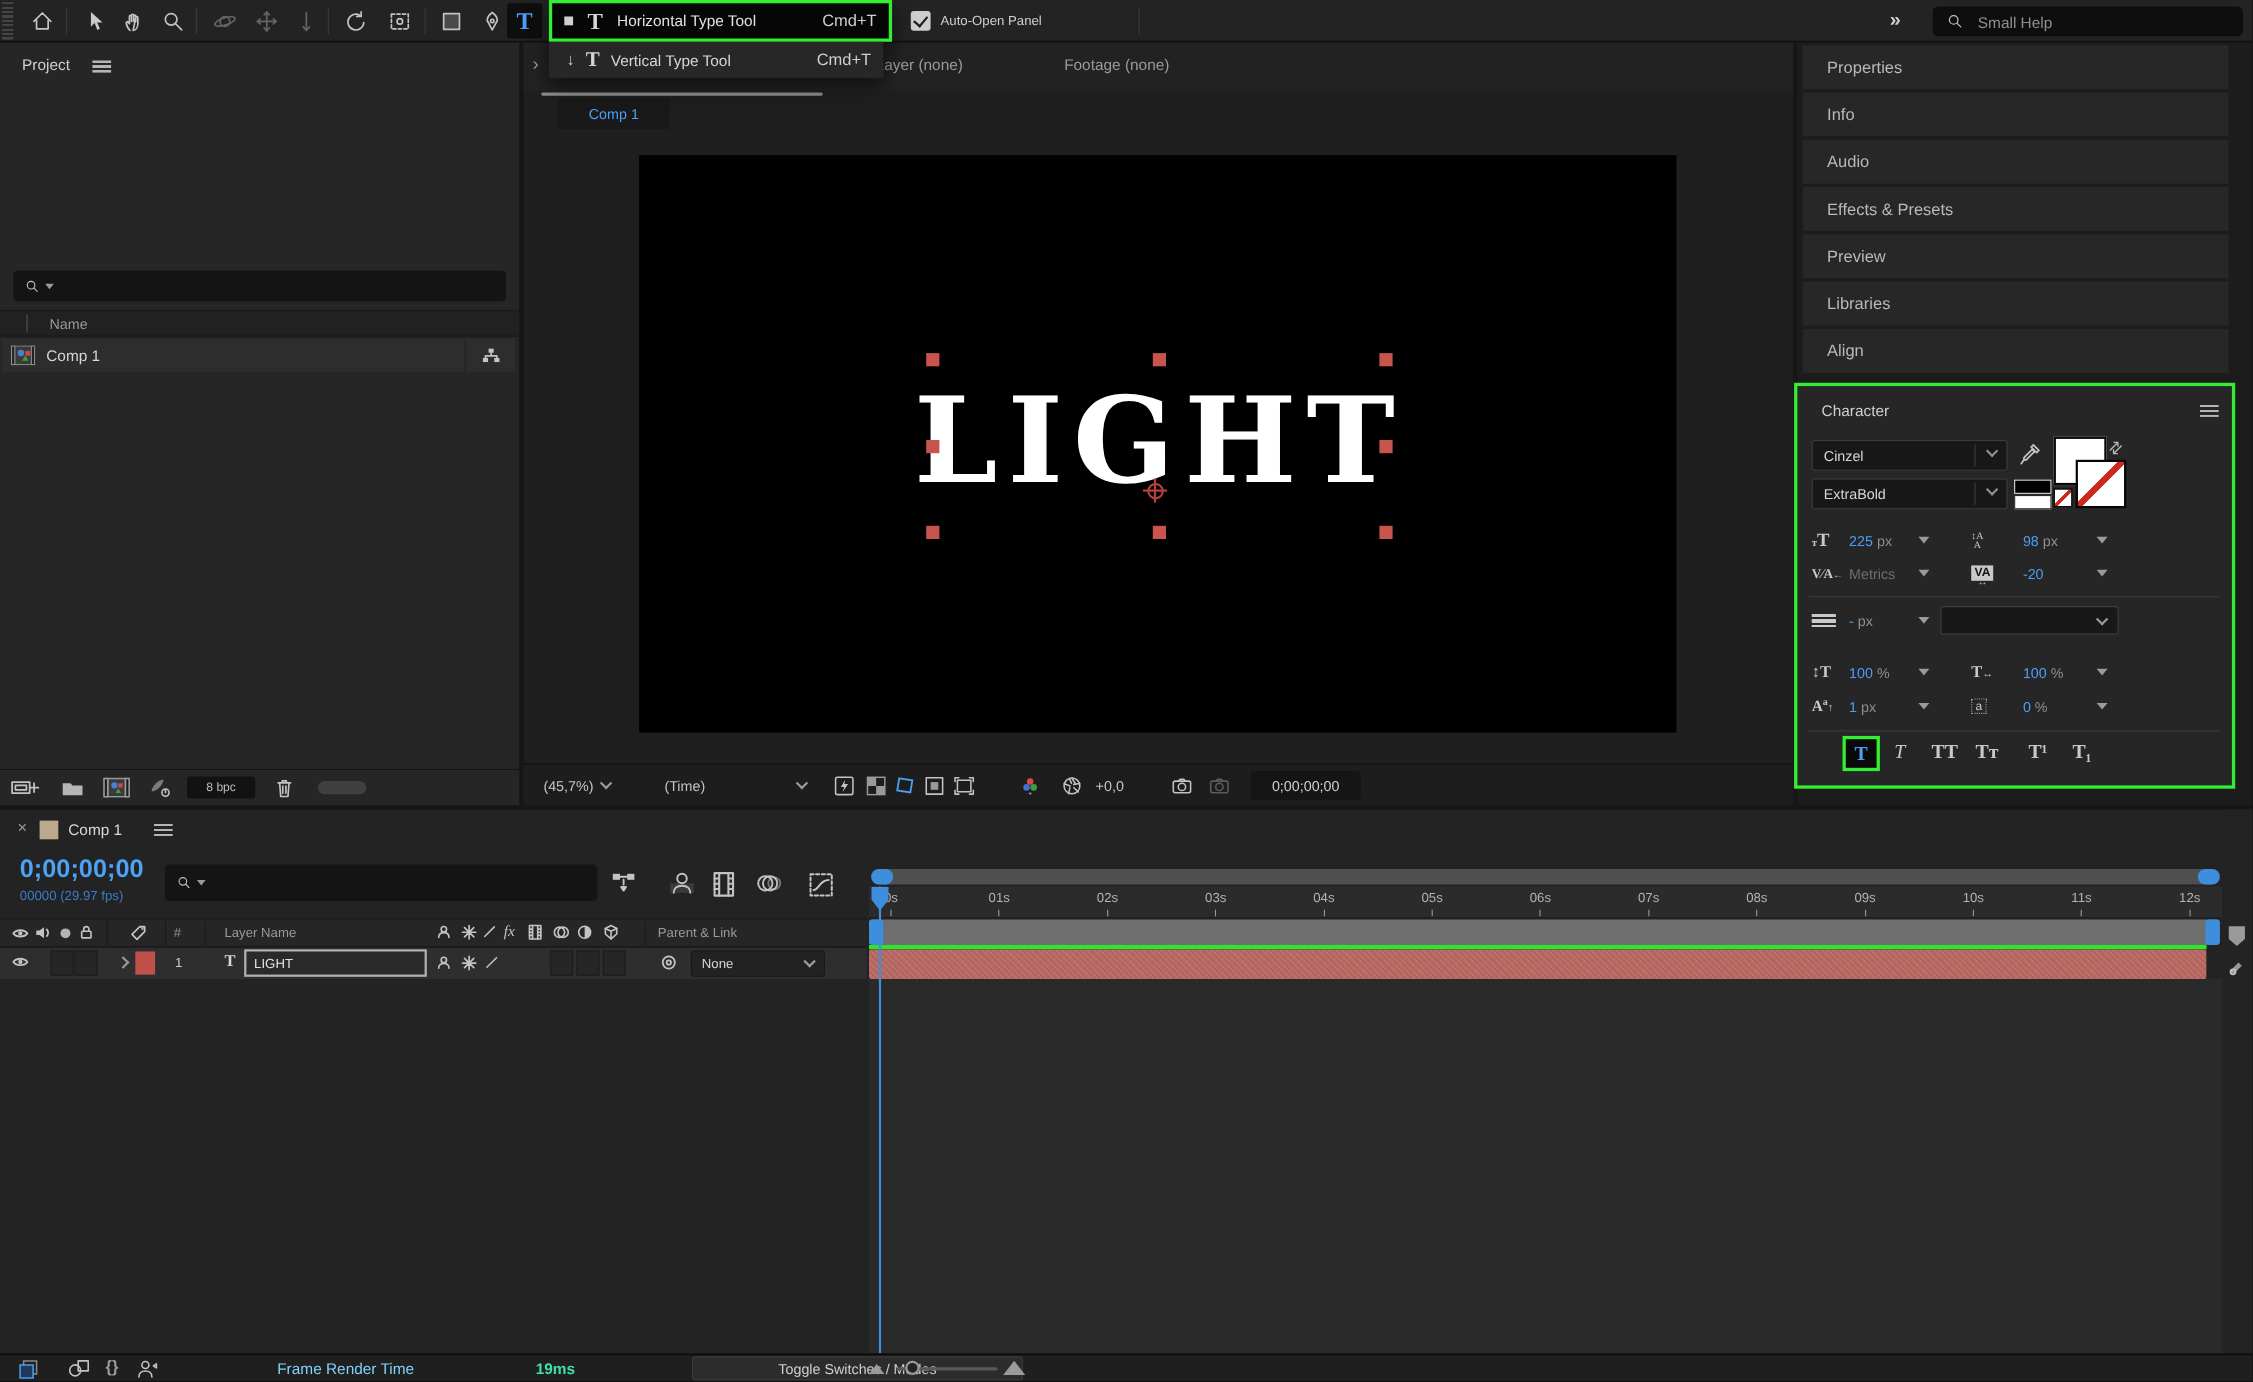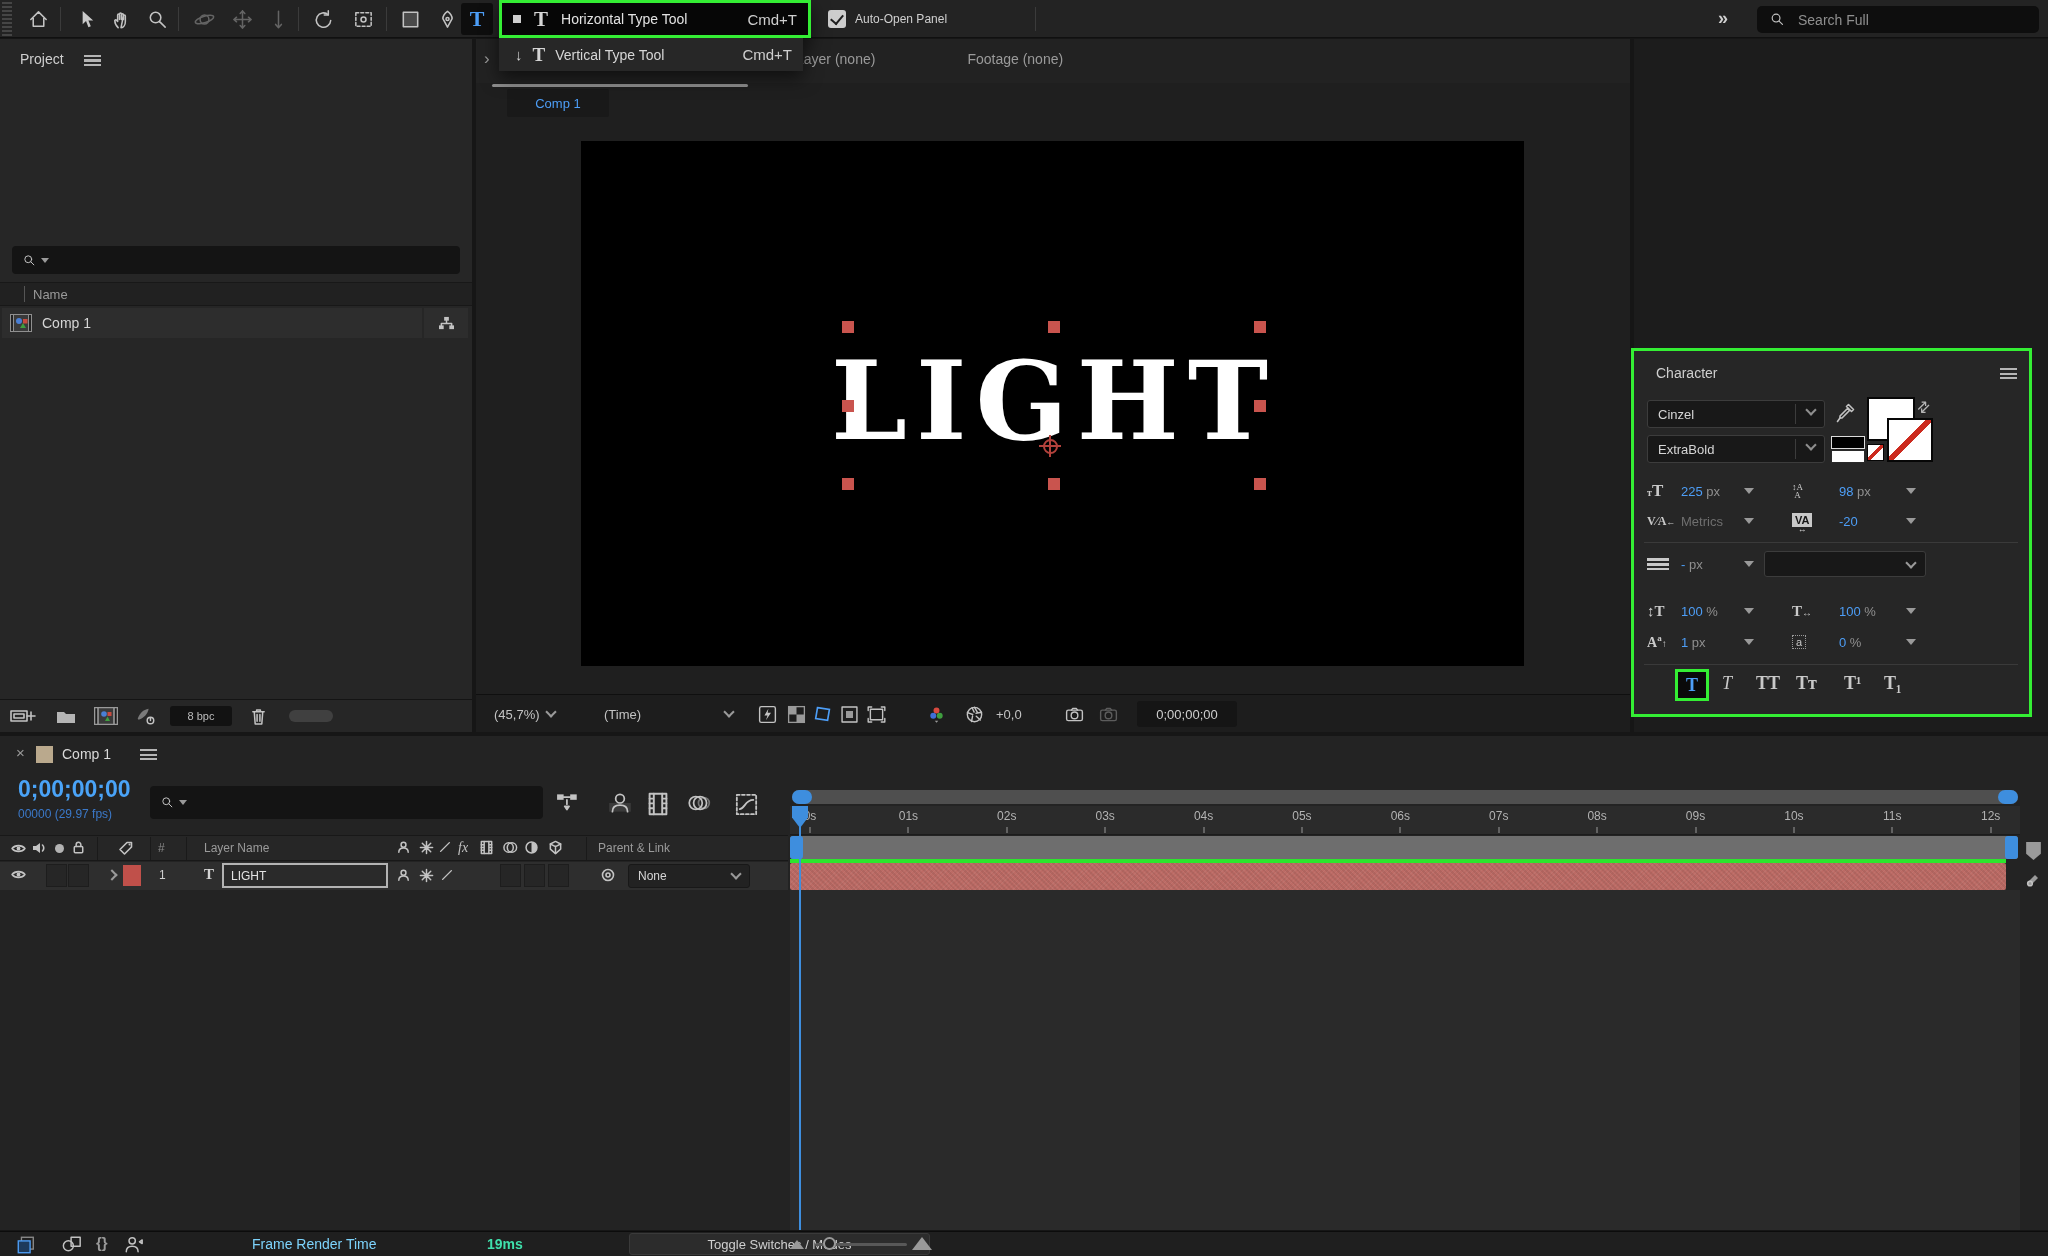--- a/index.html
+++ b/index.html
@@ -250,21 +250,21 @@
       <span class="cb"></span>
       <span style="color:#cfcfcf;font-size:12px">Auto-Open Panel</span>
     </div>
     <div class="tbsep" style="left:1035px"></div>
     <div class="ws-more">»</div>
     <div class="helpsearch">
       <svg class="ic" viewBox="0 0 24 24" style="width:17px;height:17px">
           <circle cx="10" cy="10" r="5.5"></circle>
           <path d="M14.2 14.2 19 19"></path>
         </svg>
-      <span>Search Full</span>
+      <span>Small Help</span>
     </div>
   </div>
 
   <div class="type-menu">
     <div class="tm-row1">
       <span class="tm-bullet"></span>
       <span class="tm-T">T</span>
       <span class="tm-label">Horizontal Type Tool</span>
       <span class="tm-short">Cmd+T</span>
     </div>
@@ -281,21 +281,21 @@
     <div class="hamb" style="position:absolute;left:84px;top:16px"></div>
     <div class="p-search">
       <svg class="ic" viewBox="0 0 24 24" style="width:15px;height:15px">
           <circle cx="10" cy="10" r="5.5"></circle>
           <path d="M14.2 14.2 19 19"></path>
         </svg>
       <span class="tri" style="border-top-width:5px;border-left-width:4px;border-right-width:4px"></span>
     </div>
     <div class="p-namehdr">
       <span style="width:1px;height:16px;background:#555;margin-left:24px"></span>
-      <span style="margin-left:8px;color:#9a9a9a;font-size:13px">Name</span>
+      <span style="margin-left:20px;color:#9a9a9a;font-size:13px">Name</span>
     </div>
     <div class="p-row">
       <svg viewBox="0 0 22 18" style="width:22px;height:18px;margin-left:8px">
         <rect x="0.5" y="0.5" width="21" height="17" fill="#3a3a3a" stroke="#8f8f8f"></rect>
         <rect x="0.5" y="0.5" width="3" height="17" fill="#222" stroke="#8f8f8f"></rect>
         <rect x="18.5" y="0.5" width="3" height="17" fill="#222" stroke="#8f8f8f"></rect>
         <circle cx="9" cy="7" r="3" fill="#4a7fd4"></circle>
         <path d="M10 14l3-5 3 5z" fill="#3f9e3f"></path>
         <rect x="13" y="5" width="4.5" height="4.5" fill="#c84a3f"></rect>
       </svg>
@@ -438,20 +438,29 @@
           </svg>
       </div>
 
       <div class="vb" style="left:661px">
         <span class="tc-box">0;00;00;00</span>
       </div>
     </div>
   </div>
 
   <div class="rightcol">
+    <div style="padding-top:2px">
+        <div class="rp">Properties</div>
+        <div class="rp">Info</div>
+        <div class="rp">Audio</div>
+        <div class="rp">Effects &amp; Presets</div>
+        <div class="rp">Preview</div>
+        <div class="rp">Libraries</div>
+        <div class="rp">Align</div>
+      </div>
 
     <div class="charpanel">
       <div class="c-title">Character</div>
       <div class="hamb" style="position:absolute;left:366px;top:17px"></div>
 
       <div class="c-select" style="left:13px;top:49px;width:178px">
         <span>Cinzel</span>
         <span class="chev" style="margin-top:-3px"></span>
       </div>
       <svg class="ic" viewBox="0 0 24 24" style="position:absolute;left:199px;top:50px;width:24px;height:24px">

